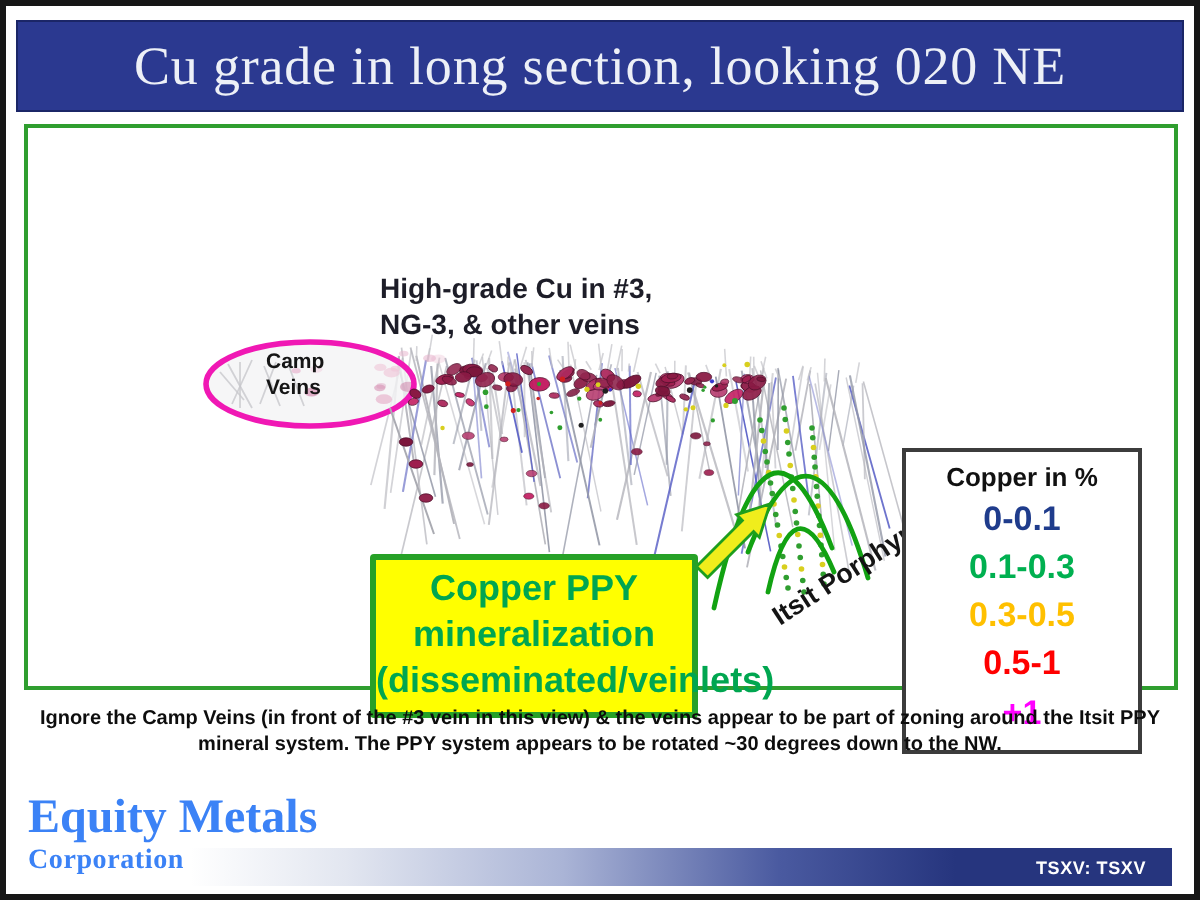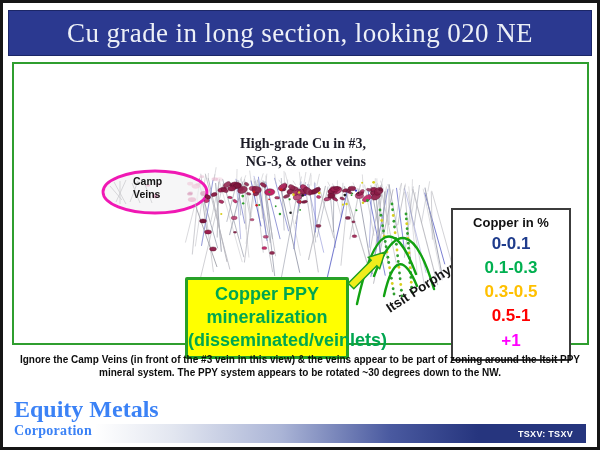--- a/index.html
+++ b/index.html
@@ -18,40 +18,40 @@
     font-family:"Liberation Serif",serif;font-size:27px;color:#edf0f7;letter-spacing:.4px;
     white-space:nowrap;
   }
   
   .viz-box{
     position:absolute;left:9px;top:59px;width:577px;height:283px;box-sizing:border-box;
     background:#fff;border:2px solid #2f9e2f;
   }
   .viz-box svg{position:absolute;left:0;top:0;width:573px;height:279px;}
   .heading{
-    position:absolute;left:176px;top:71px;width:176px;text-align:right;
-    font-size:14px;font-weight:bold;color:#1d1d28;line-height:1.3;white-space:pre-line;font-family:Liberation Serif, serif;
+    position:absolute;left:176px;top:71px;width:176px;text-align:left;
+    font-size:14px;font-weight:bold;color:#1d1d28;line-height:1.3;white-space:pre-line;
   }
   .camp-label{
     position:absolute;left:119px;top:111px;width:46px;
     font-size:10.5px;font-weight:bold;color:#151515;line-height:1.22;
   }
   .itsit-label{
     position:absolute;left:345px;top:214px;width:130px;text-align:center;
     font-size:13.5px;font-weight:bold;color:#141414;
     transform:rotate(-33deg);transform-origin:50% 50%;white-space:nowrap;
   }
   .callout{
     position:absolute;left:171px;top:213px;width:158px;box-sizing:content-box;
     background:#ffff00;border:3px solid #27a127;padding:3px 0 4px 0;
     text-align:center;font-size:18px;font-weight:bold;color:#00a650;
     line-height:1.28;white-space:pre-line;border-radius:2px;
   }
   .legend{
-    position:absolute;left:437px;top:144px;width:112px;box-sizing:content-box;
+    position:absolute;left:437px;top:160px;width:112px;box-sizing:content-box;
     background:#fff;border:2px solid #3c3c3c;padding:5px 2px 6px 2px;text-align:center;
   }
   .legend-title{font-size:13px;font-weight:bold;color:#111;margin-bottom:2px;}
   .legend-row{font-size:17px;font-weight:bold;line-height:1.42;}
   .lg0{color:#1f3c8c}.lg1{color:#00b050}.lg2{color:#ffc000}.lg3{color:#ff0000}.lg4{color:#ff00ff}
   
   .note{
     position:absolute;left:6px;top:350px;width:582px;text-align:center;
     font-size:10px;font-weight:bold;color:#0d0d0d;line-height:1.32;
   }

